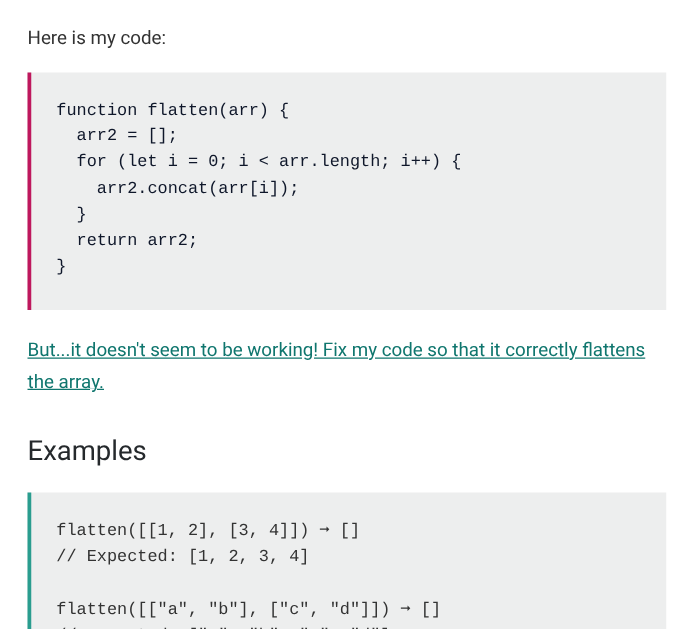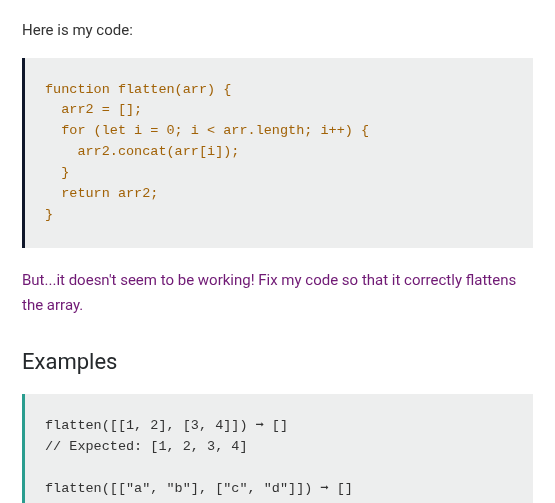--- a/index.html
+++ b/index.html
@@ -15,33 +15,34 @@
       width: 555px;
       font-size: 15px;
       line-height: 1.7;
     }
     .intro-text {
       color: #333;
       margin-bottom: 14px;
     }
     .code-block {
       background: #edeeee;
-      border-left: 3px solid #0f172a;
+      border-left: 3px solid #be185d;
       padding: 22px 20px;
       margin-bottom: 20px;
       font-family: "Consolas", "Monaco", "Courier New", monospace;
       font-size: 13.5px;
       line-height: 1.55;
       white-space: pre;
-      color: #a16207;
+      color: #0f172a;
       overflow-x: auto;
     }
     .body-text {
-      color: #701a75;
+      color: #0f766e;
       margin-bottom: 24px;
+      text-decoration: underline;
     }
     h2.examples-heading {
       font-size: 22px;
       font-weight: 400;
       color: #25292c;
       margin-bottom: 14px;
     }
     .examples-block {
       background: #edeeee;
       border-left: 3px solid #2a9d8f;

